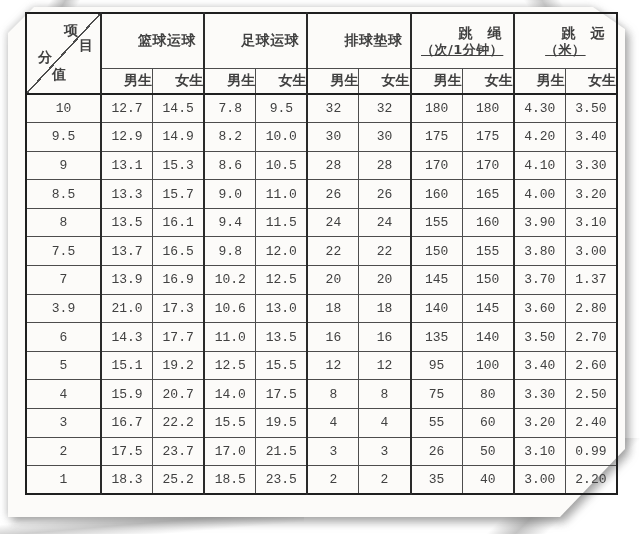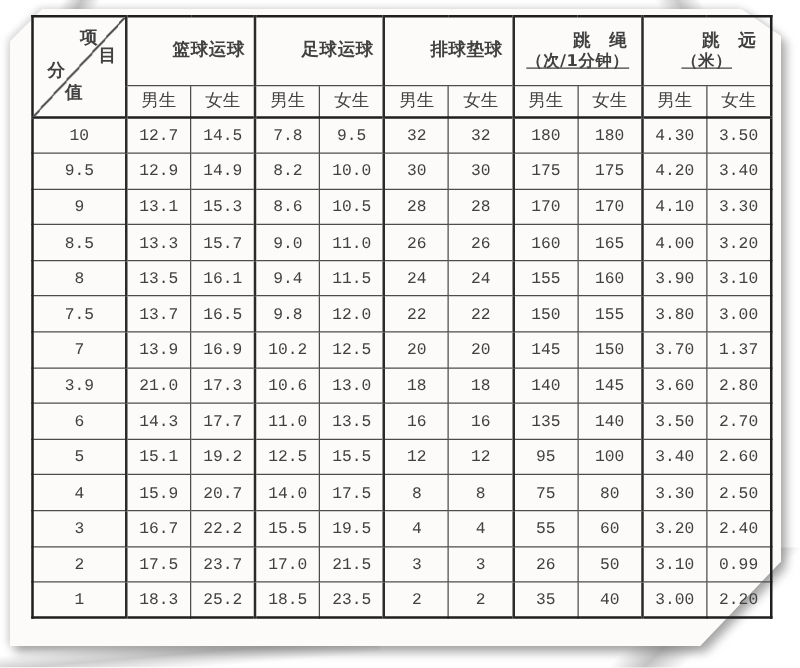--- a/index.html
+++ b/index.html
@@ -40,21 +40,21 @@
     width:591px;
     color:#414141;
     border:2px solid #1f1f1f;
   }
   th, td {
     border:1px solid #4d4d4d;
     text-align:center; vertical-align:middle;
     overflow:hidden; white-space:nowrap;
   }
   thead tr.grp-row th { height:55px; font-size:14px; font-weight:bold; }
-  thead tr.sub-row th { height:26px; font-size:14px; font-weight:normal; }
+  thead tr.sub-row th { height:26px; font-size:14px; font-weight:bold;text-align:right; }
   thead { border-bottom:2px solid #1f1f1f; }
   tbody td {
     height:28.6px; font-size:13px;
     font-family:"Liberation Mono","DejaVu Sans Mono",monospace;
   }
   .grp-start { border-left:2px solid #2a2a2a; }
   .grp .l1 { line-height:1.35; letter-spacing:.5px;padding-left:36px; }
   .grp .l2 { font-size:13px; line-height:1.2; letter-spacing:.5px;text-decoration:underline; }
   .grp .l2:empty { display:none; }
 

